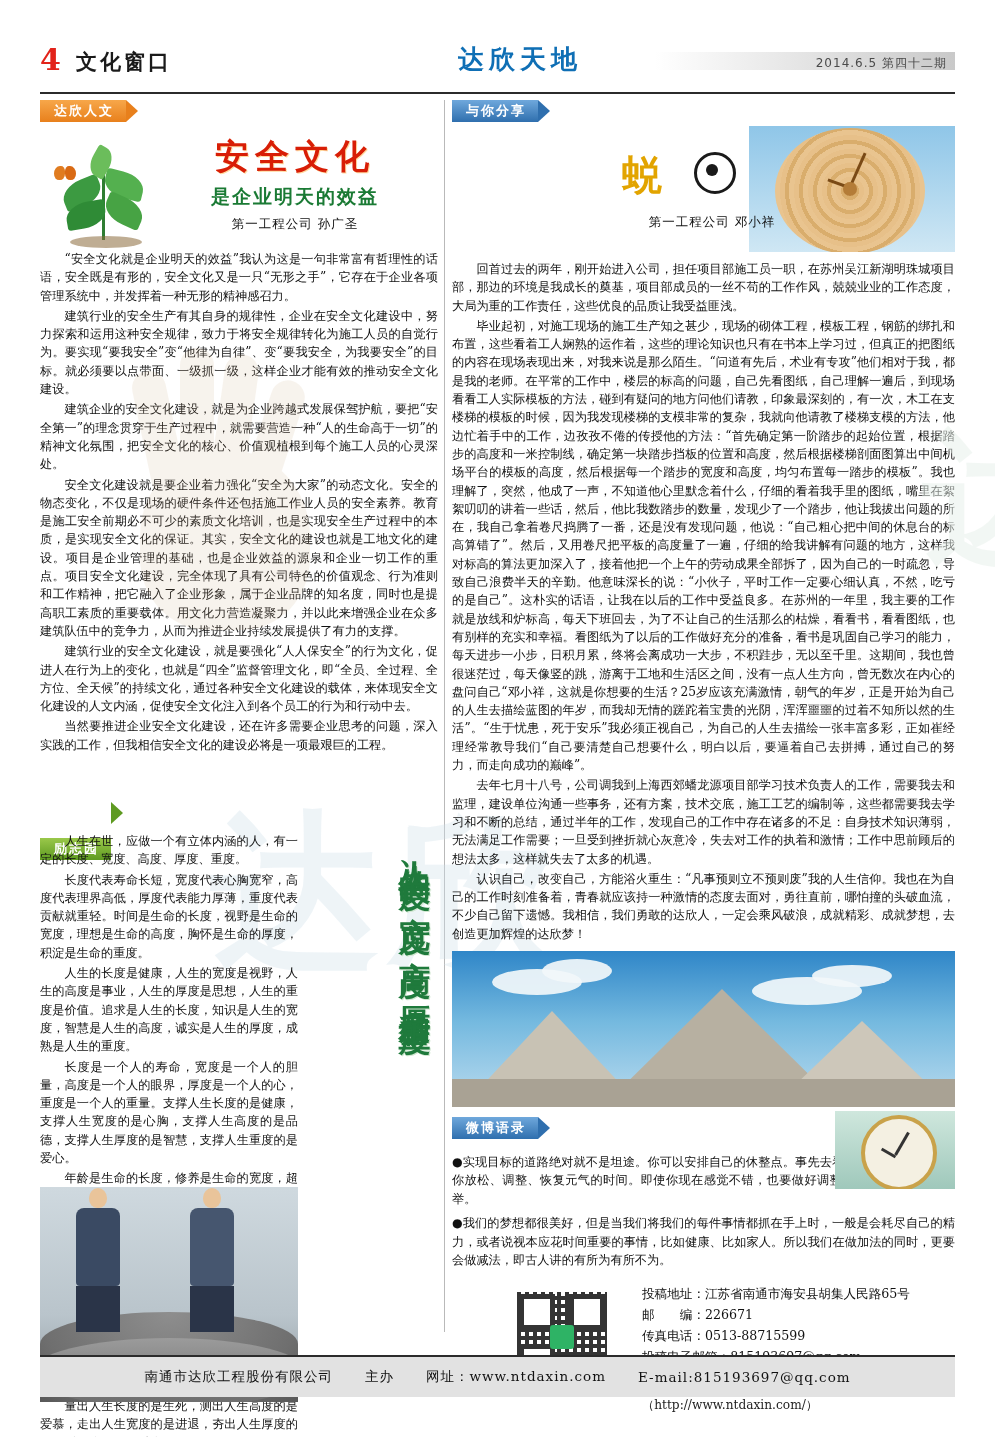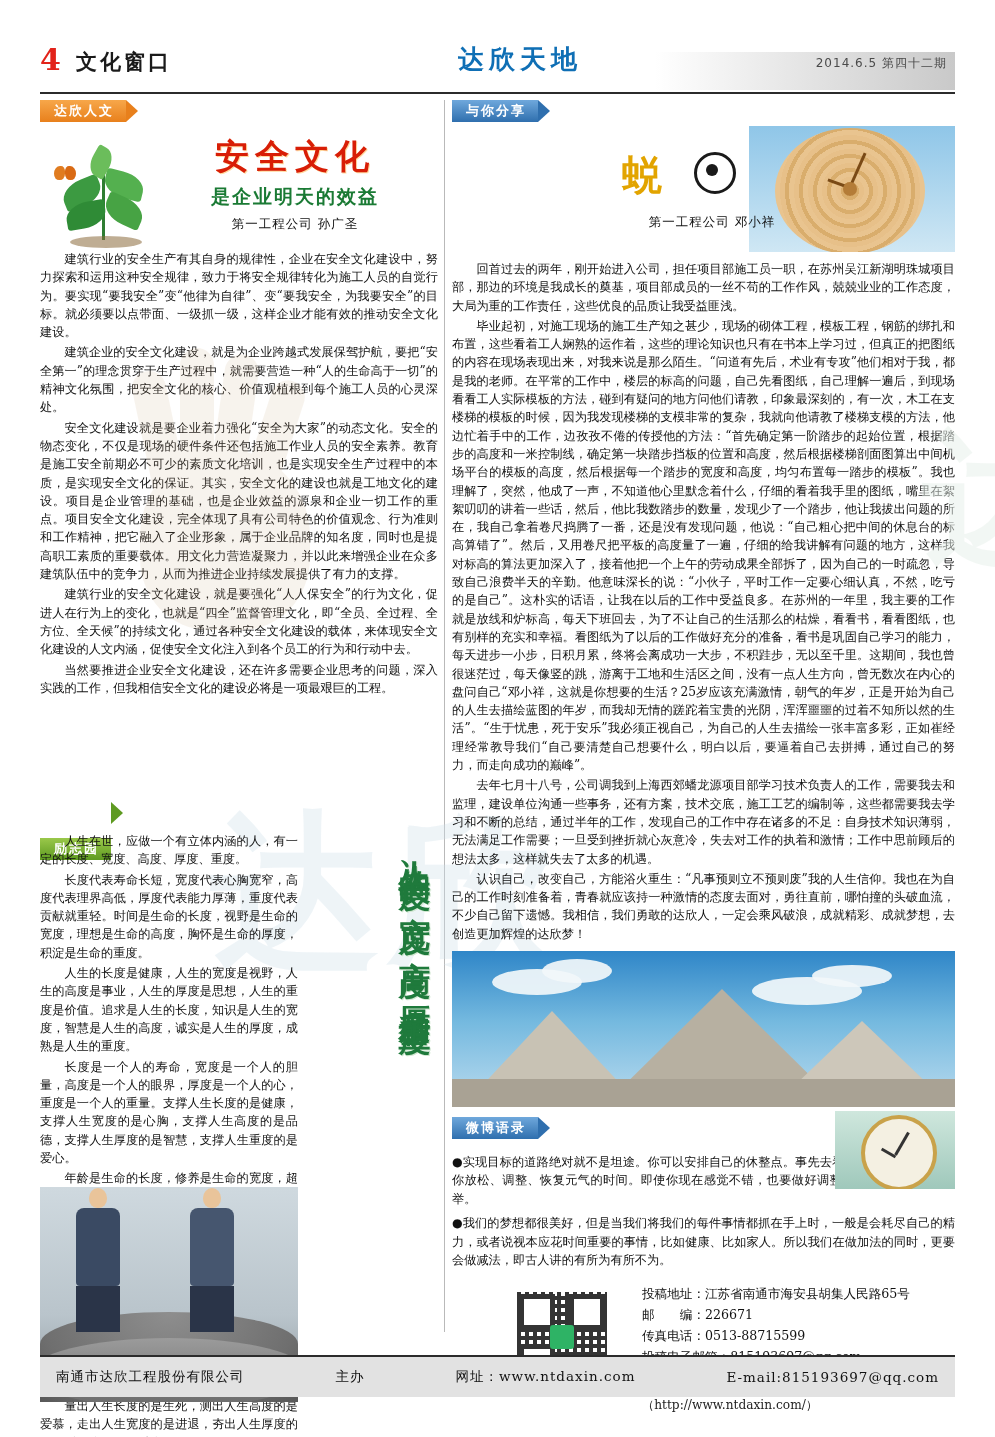--- a/index.html
+++ b/index.html
@@ -10,21 +10,21 @@
     color:#111;
     overflow:hidden;
   }
   .page{position:relative;width:995px;height:1437px;background:#fff;box-sizing:border-box;}
   
   .masthead{position:absolute;left:40px;top:46px;width:915px;height:46px;border-bottom:2px solid #2b2b2b;}
   .pagenum{position:absolute;left:0;top:-4px;font-size:30px;font-weight:bold;color:#e2231a;font-family:"DejaVu Serif","Liberation Serif",serif;}
   .secname{position:absolute;left:36px;top:2px;font-size:21px;font-weight:bold;letter-spacing:3px;color:#1a1a1a;font-family:"DejaVu Serif","Liberation Serif",serif;}
   .paper-logo{position:absolute;left:360px;top:-4px;width:240px;height:38px;text-align:center;
     font-size:26px;font-weight:bold;letter-spacing:5px;color:#0f6fb5;font-family:"DejaVu Serif","Liberation Serif",serif;}
-  .issue{position:absolute;right:0;top:6px;width:300px;height:38px;background:linear-gradient(to right,#ffffff,#c9c9c9);
+  .issue{position:absolute;right:0;top:6px;width:300px;height:18px;background:linear-gradient(to right,#ffffff,#c9c9c9);
     text-align:right;padding-right:8px;box-sizing:border-box;font-size:12px;color:#4a4a4a;line-height:22px;letter-spacing:1px;}
   
   .col-left{position:absolute;left:40px;top:100px;width:398px;height:1240px;}
   .col-right{position:absolute;left:452px;top:100px;width:503px;height:1240px;}
   .vline{position:absolute;left:444px;top:100px;width:1px;height:1232px;background:#b9b9b9;}
   
   .tab{position:relative;display:inline-block;height:22px;line-height:22px;padding:0 12px 0 14px;
     color:#fff;font-size:13px;font-weight:bold;letter-spacing:2px;}
   .tab.orange{background:linear-gradient(to bottom,#f7a74a,#e8801c);}
   .tab.blue{background:linear-gradient(to bottom,#6fa8dc,#2f6fae);}
@@ -127,21 +127,21 @@
     background-size:8px 8px,8px 8px;opacity:.85;position:relative;}
   .qr-eye{position:absolute;width:26px;height:26px;border:5px solid #111;background:#fff;}
   .qr-eye.e1{left:2px;top:2px;}
   .qr-eye.e2{right:2px;top:2px;}
   .qr-eye.e3{left:2px;bottom:2px;}
   .qr-logo{position:absolute;left:33px;top:33px;width:24px;height:24px;background:#0aa64b;border-radius:3px;}
   .contact-lines{margin-left:190px;font-size:12.6px;line-height:21px;font-family:"DejaVu Serif","Liberation Serif",serif;}
   .scan-note{margin-left:190px;margin-top:10px;font-size:12.2px;line-height:19px;color:#222;font-family:"DejaVu Serif","Liberation Serif",serif;}
   
   .footer{position:absolute;left:40px;top:1355px;width:915px;height:40px;background:#e2e2e2;border-top:2px solid #2b2b2b;}
-  .footer-inner{display:flex;align-items:center;justify-content:space-between;height:40px;font-size:13.5px;letter-spacing:1px;color:#111;
+  .footer-inner{display:flex;align-items:center;justify-content:center;height:40px;font-size:13.5px;letter-spacing:1px;color:#111;
      font-family:"DejaVu Serif","Liberation Serif",serif;}
   .footer-inner span{margin:0 16px;}
   
   .wm-big{position:absolute;left:210px;top:780px;font-size:170px;color:#cfe0ea;opacity:.35;font-weight:bold;
      font-family:"DejaVu Serif","Liberation Serif",serif;letter-spacing:10px;pointer-events:none;}
   .wm-right{position:absolute;left:470px;top:300px;font-size:150px;color:#e7f0ea;opacity:.5;font-weight:bold;
      font-family:"DejaVu Serif","Liberation Serif",serif;pointer-events:none;}
 </style>
 </head>
 <body>
@@ -187,20 +187,21 @@
       </div>
 
       <div class="hand-wm">
         <div class="palm"></div>
           <div class="f f1"></div>
           <div class="f f2"></div>
           <div class="f f3"></div>
           <div class="f f4"></div>
       </div>
 
+      <p class="body-text">“安全文化就是企业明天的效益”我认为这是一句非常富有哲理性的话语，安全既是有形的，安全文化又是一只“无形之手”，它存在于企业各项管理系统中，并发挥着一种无形的精神感召力。</p>
       <p class="body-text">建筑行业的安全生产有其自身的规律性，企业在安全文化建设中，努力探索和运用这种安全规律，致力于将安全规律转化为施工人员的自觉行为。要实现“要我安全”变“他律为自律”、变“要我安全，为我要安全”的目标。就必须要以点带面、一级抓一级，这样企业才能有效的推动安全文化建设。</p>
       <p class="body-text">建筑企业的安全文化建设，就是为企业跨越式发展保驾护航，要把“安全第一”的理念贯穿于生产过程中，就需要营造一种“人的生命高于一切”的精神文化氛围，把安全文化的核心、价值观植根到每个施工人员的心灵深处。</p>
       <p class="body-text">安全文化建设就是要企业着力强化“安全为大家”的动态文化。安全的物态变化，不仅是现场的硬件条件还包括施工作业人员的安全素养。教育是施工安全前期必不可少的素质文化培训，也是实现安全生产过程中的本质，是实现安全文化的保证。其实，安全文化的建设也就是工地文化的建设。项目是企业管理的基础，也是企业效益的源泉和企业一切工作的重点。项目安全文化建设，完全体现了具有公司特色的价值观念、行为准则和工作精神，把它融入了企业形象，属于企业品牌的知名度，同时也是提高职工素质的重要载体。用文化力营造凝聚力，并以此来增强企业在众多建筑队伍中的竞争力，从而为推进企业持续发展提供了有力的支撑。</p>
       <p class="body-text">建筑行业的安全文化建设，就是要强化“人人保安全”的行为文化，促进人在行为上的变化，也就是“四全”监督管理文化，即“全员、全过程、全方位、全天候”的持续文化，通过各种安全文化建设的载体，来体现安全文化建设的人文内涵，促使安全文化注入到各个员工的行为和行动中去。</p>
       <p class="body-text">当然要推进企业安全文化建设，还在许多需要企业思考的问题，深入实践的工作，但我相信安全文化的建设必将是一项最艰巨的工程。</p>
     </div>
 
     <div class="art2">
       <div class="tab-wrap">
         <span class="tab green">励志园</span><span class="tab-arrow green"></span>

